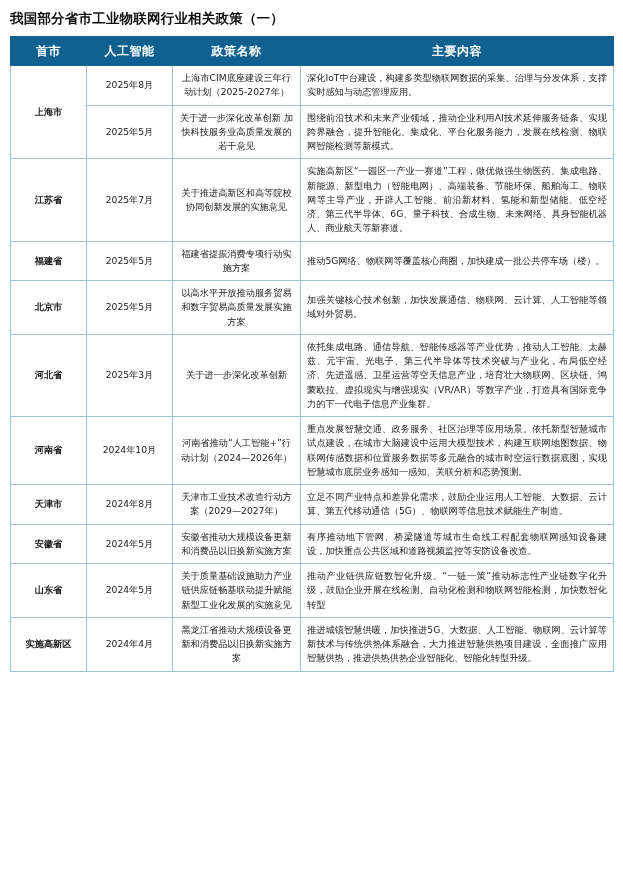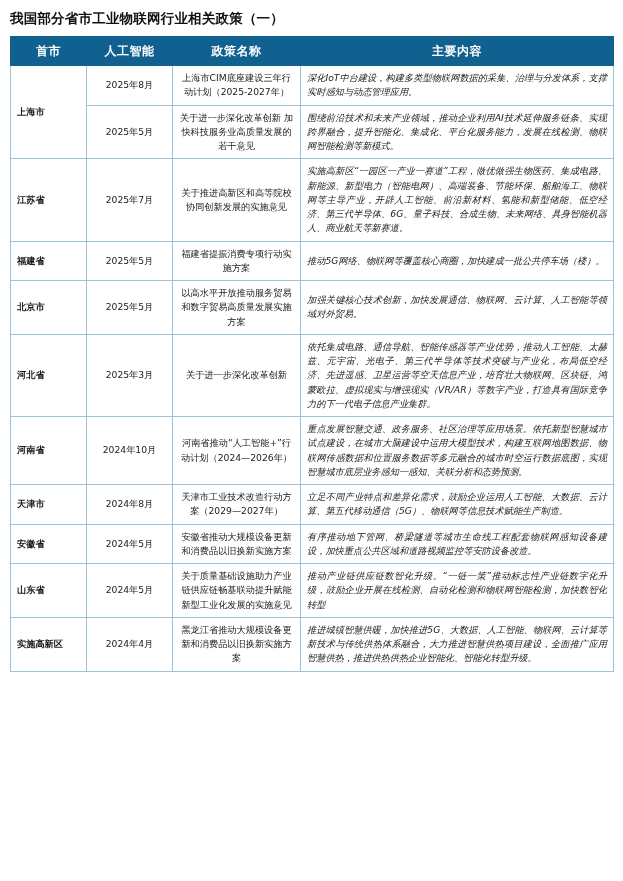--- a/index.html
+++ b/index.html
@@ -46,39 +46,39 @@
   }
   table.policy-table td {
     border: 1px solid #9fc2d6;
     font-size: 9.2px;
     line-height: 1.55;
     vertical-align: middle;
     padding: 5px 6px;
     color: #1a1a1a;
   }
   td.col-region {
+    text-align: center;
     font-weight: bold;
     font-size: 10px;
     width: 76px;
   }
   td.col-date {
     text-align: center;
     width: 86px;
     font-size: 9.4px;
     margin-left: 48px;
   }
   td.col-name {
     text-align: center;
     width: 128px;
     margin-left: 36px;
   }
   td.col-content {
     text-align: justify;
     text-justify: inter-ideograph;
-    font-style: italic;
   }
   col.c1 { width: 76px; }
   col.c2 { width: 86px; }
   col.c3 { width: 128px; }
   col.c4 { width: 313px; }
 </style>
 </head>
 <body>
 
 <div class="page">

